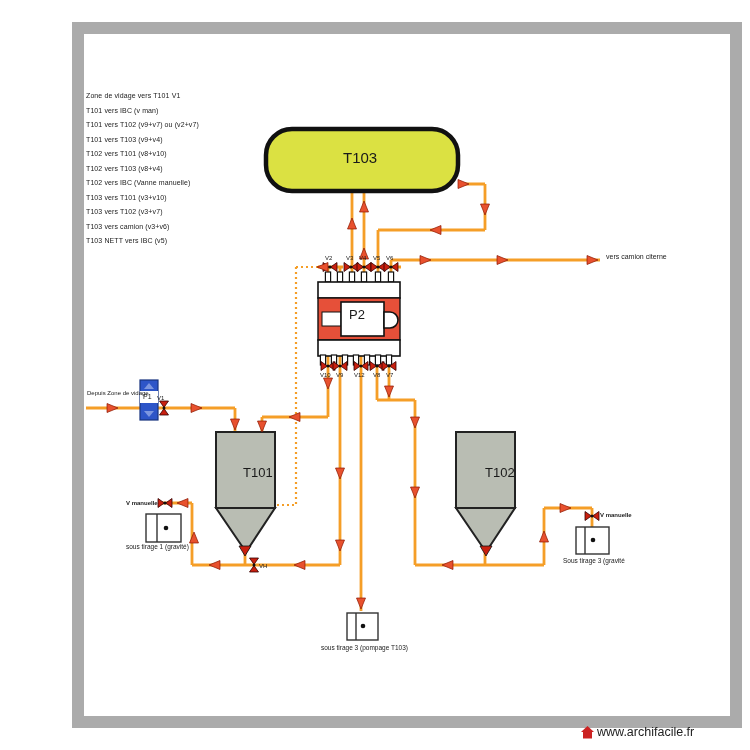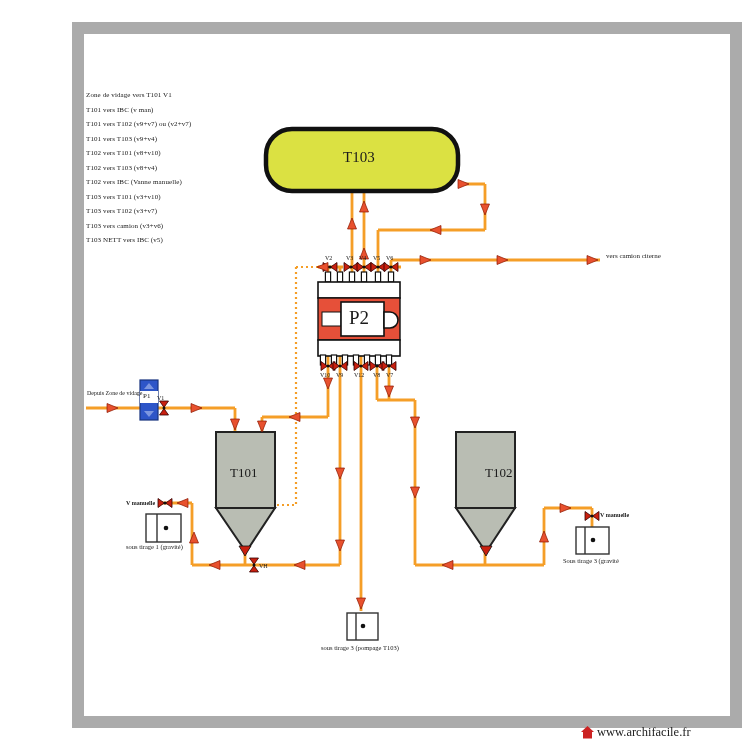--- a/index.html
+++ b/index.html
@@ -1,25 +1,25 @@
 <!DOCTYPE html>
 <html><head>
 <meta charset="utf-8">
 <style>
   html,body{margin:0;padding:0;background:#fff;}
   .canvas{position:relative;width:750px;height:750px;background:#fff;overflow:hidden;
-          font-family:Liberation Serif, serif;}
+          font-family:Liberation Sans, sans-serif;}
   .frame{position:absolute;left:72px;top:22px;width:670px;height:706px;
          border:12px solid #ababab;box-sizing:border-box;background:#fff;}
   svg.net{position:absolute;left:0;top:0;}
   .lbl{position:absolute;white-space:nowrap;color:#1a1a1a;line-height:1;}
   .note{font-size:7px;letter-spacing:0.1px;}
   .tank-lbl{font-size:13px;}
   .big-lbl{font-size:15px;}
-  .p2-lbl{font-size:19px;}
+  .p2-lbl{font-size:13px;}
   .p1-lbl{font-size:7px;}
   .tiny{font-size:6px;}
   .tiny-b{font-size:6px;font-weight:bold;}
   .small{font-size:6.5px;}
   .cam{font-size:7px;}
   .wm{font-size:12.5px;color:#222;}
   .wm-row{position:absolute;left:581px;top:726px;display:flex;align-items:center;gap:3px;}
 </style>
 </head>
 <body>
@@ -174,21 +174,21 @@
     <span class="lbl note" style="left:86px;top:150px">T102 vers T101 (v8+v10)</span>
     <span class="lbl note" style="left:86px;top:165px">T102 vers T103 (v8+v4)</span>
     <span class="lbl note" style="left:86px;top:179px">T102 vers IBC (Vanne manuelle)</span>
     <span class="lbl note" style="left:86px;top:194px">T103 vers T101 (v3+v10)</span>
     <span class="lbl note" style="left:86px;top:208px">T103 vers T102 (v3+v7)</span>
     <span class="lbl note" style="left:86px;top:223px">T103 vers camion (v3+v6)</span>
     <span class="lbl note" style="left:86px;top:237px">T103 NETT vers IBC (v5)</span>
   </div>
 
   <span class="lbl big-lbl" style="left:343px;top:150px">T103</span>
-  <span class="lbl tank-lbl" style="left:230px;top:466px">T101</span>
+  <span class="lbl tank-lbl" style="left:243px;top:466px">T101</span>
   <span class="lbl tank-lbl" style="left:485px;top:466px">T102</span>
   <span class="lbl p2-lbl" style="left:349px;top:308px">P2</span>
   <span class="lbl p1-lbl" style="left:143px;top:393px">P1</span>
 
   <span class="lbl tiny" style="left:87px;top:390px">Depuis Zone de vidage</span>
   <span class="lbl tiny" style="left:157px;top:395px">V1</span>
   <span class="lbl tiny" style="left:259px;top:563px">VH</span>
   <span class="lbl tiny-b" style="left:126px;top:500px">V manuelle</span>
   <span class="lbl tiny-b" style="left:600px;top:512px">V manuelle</span>
 

